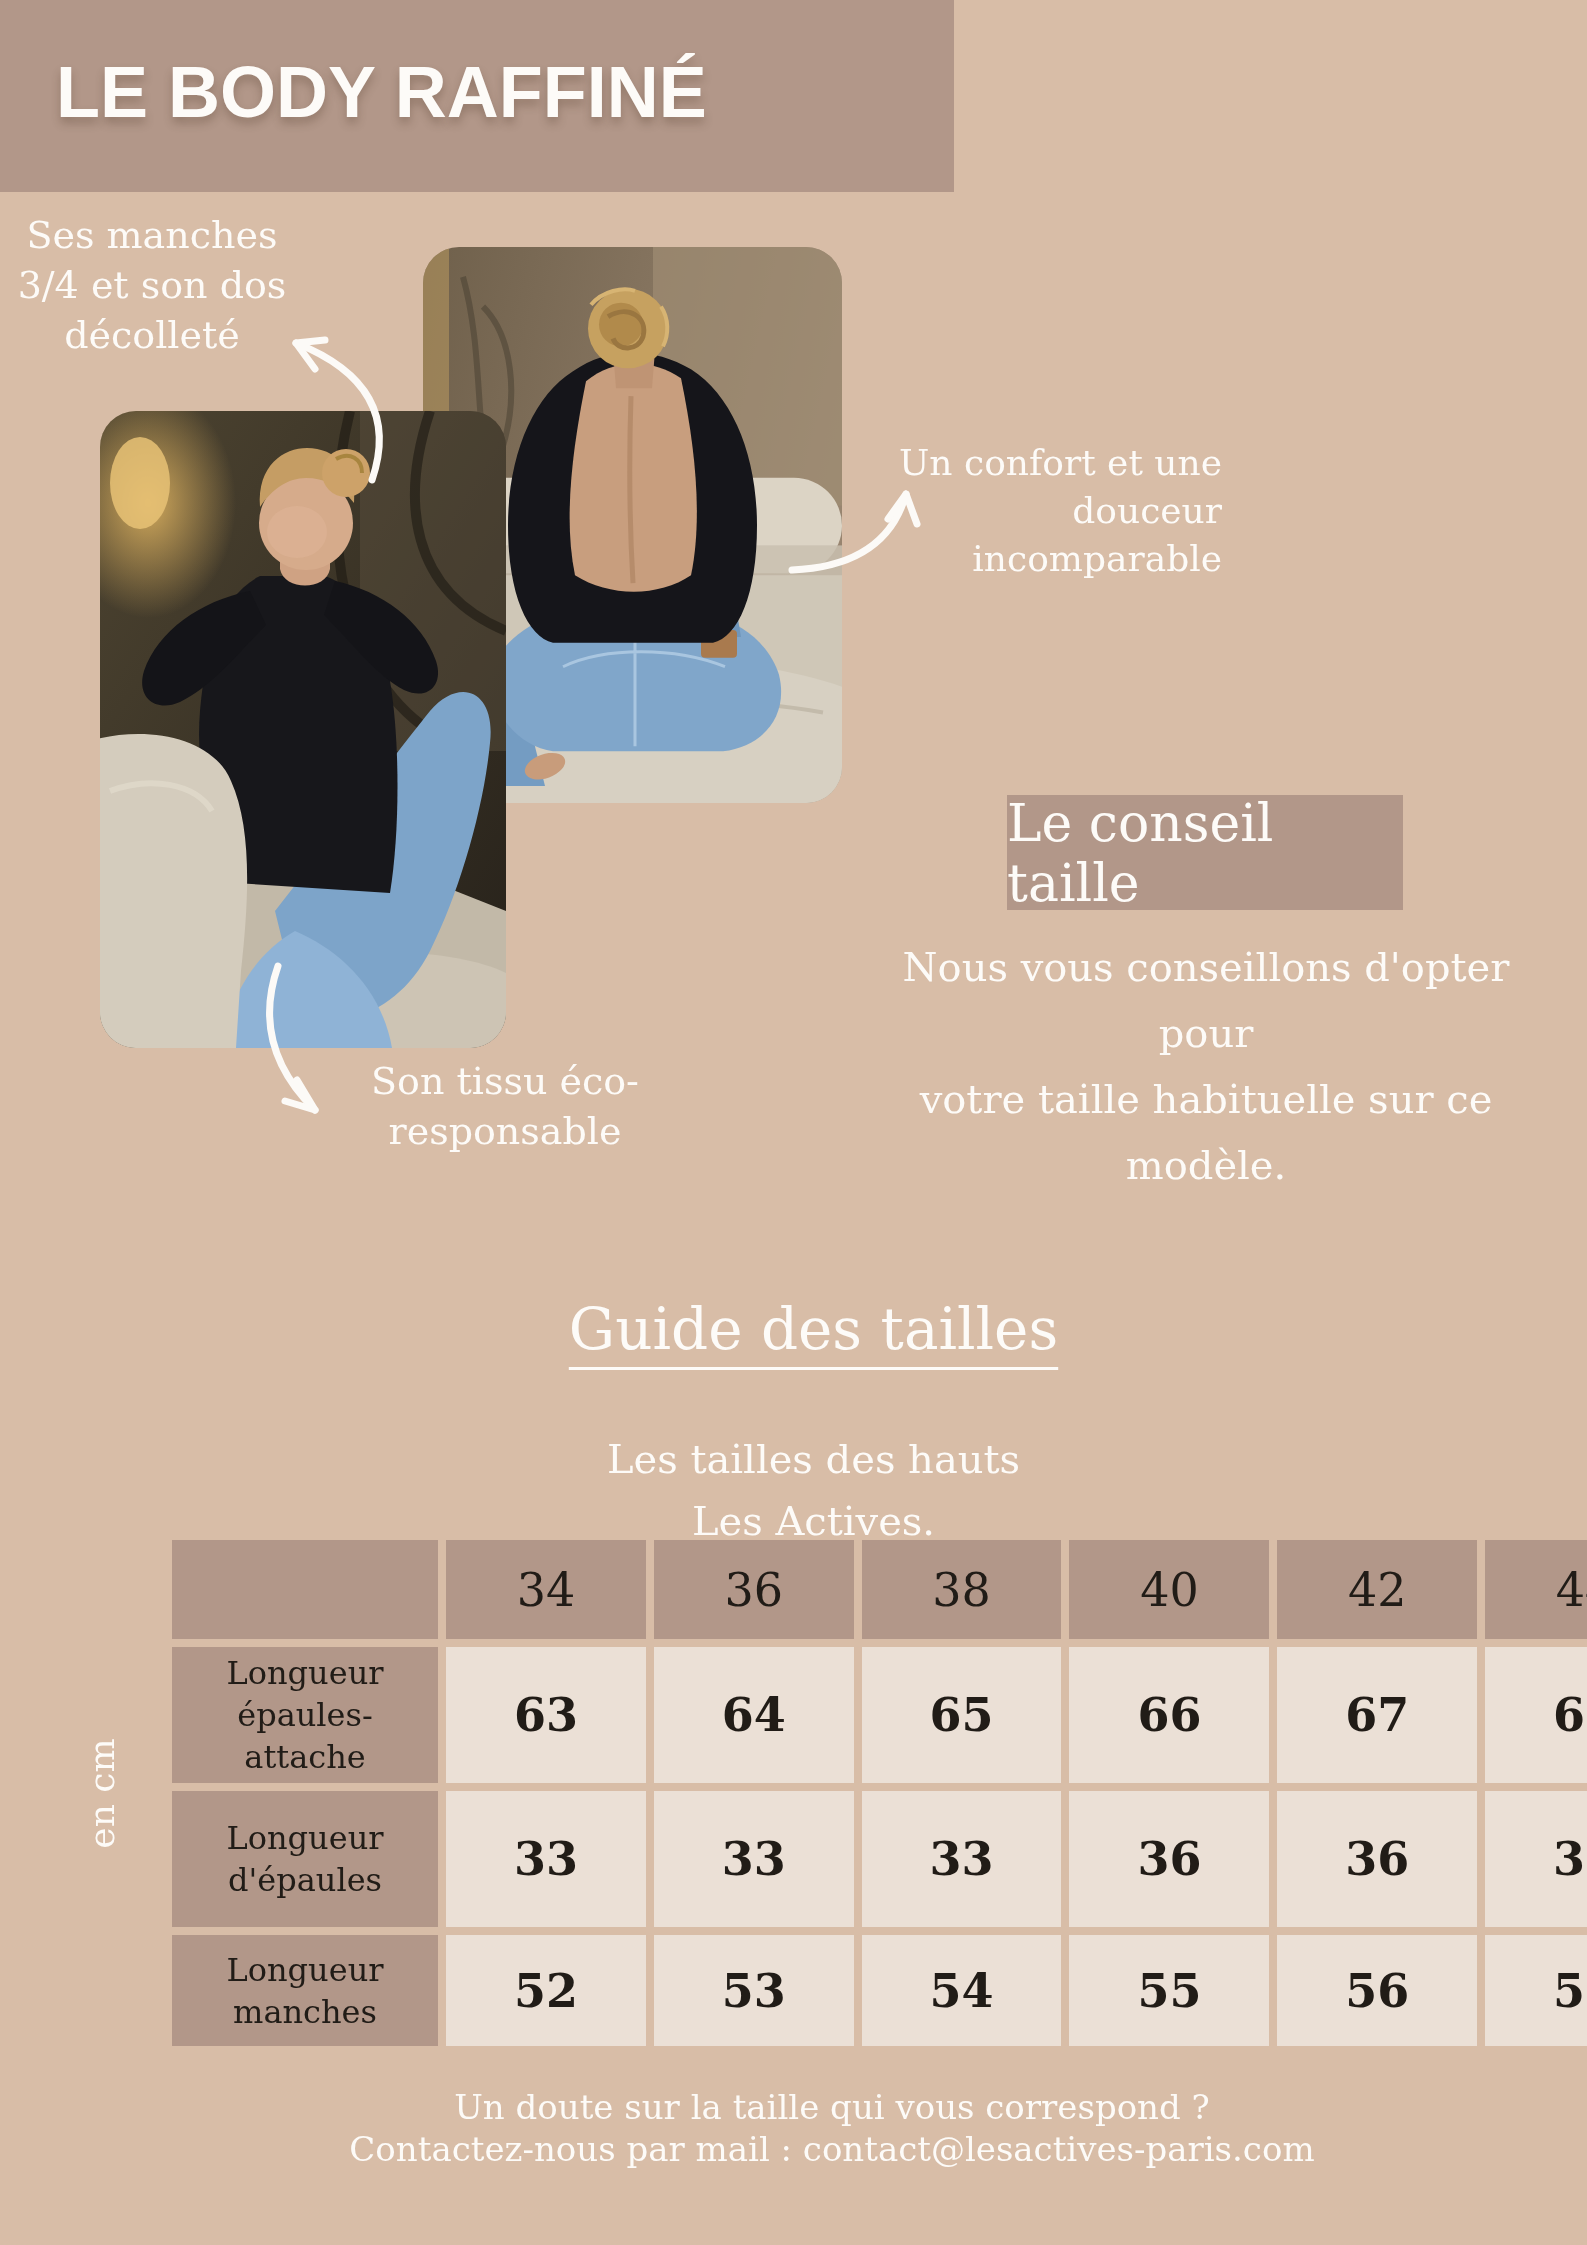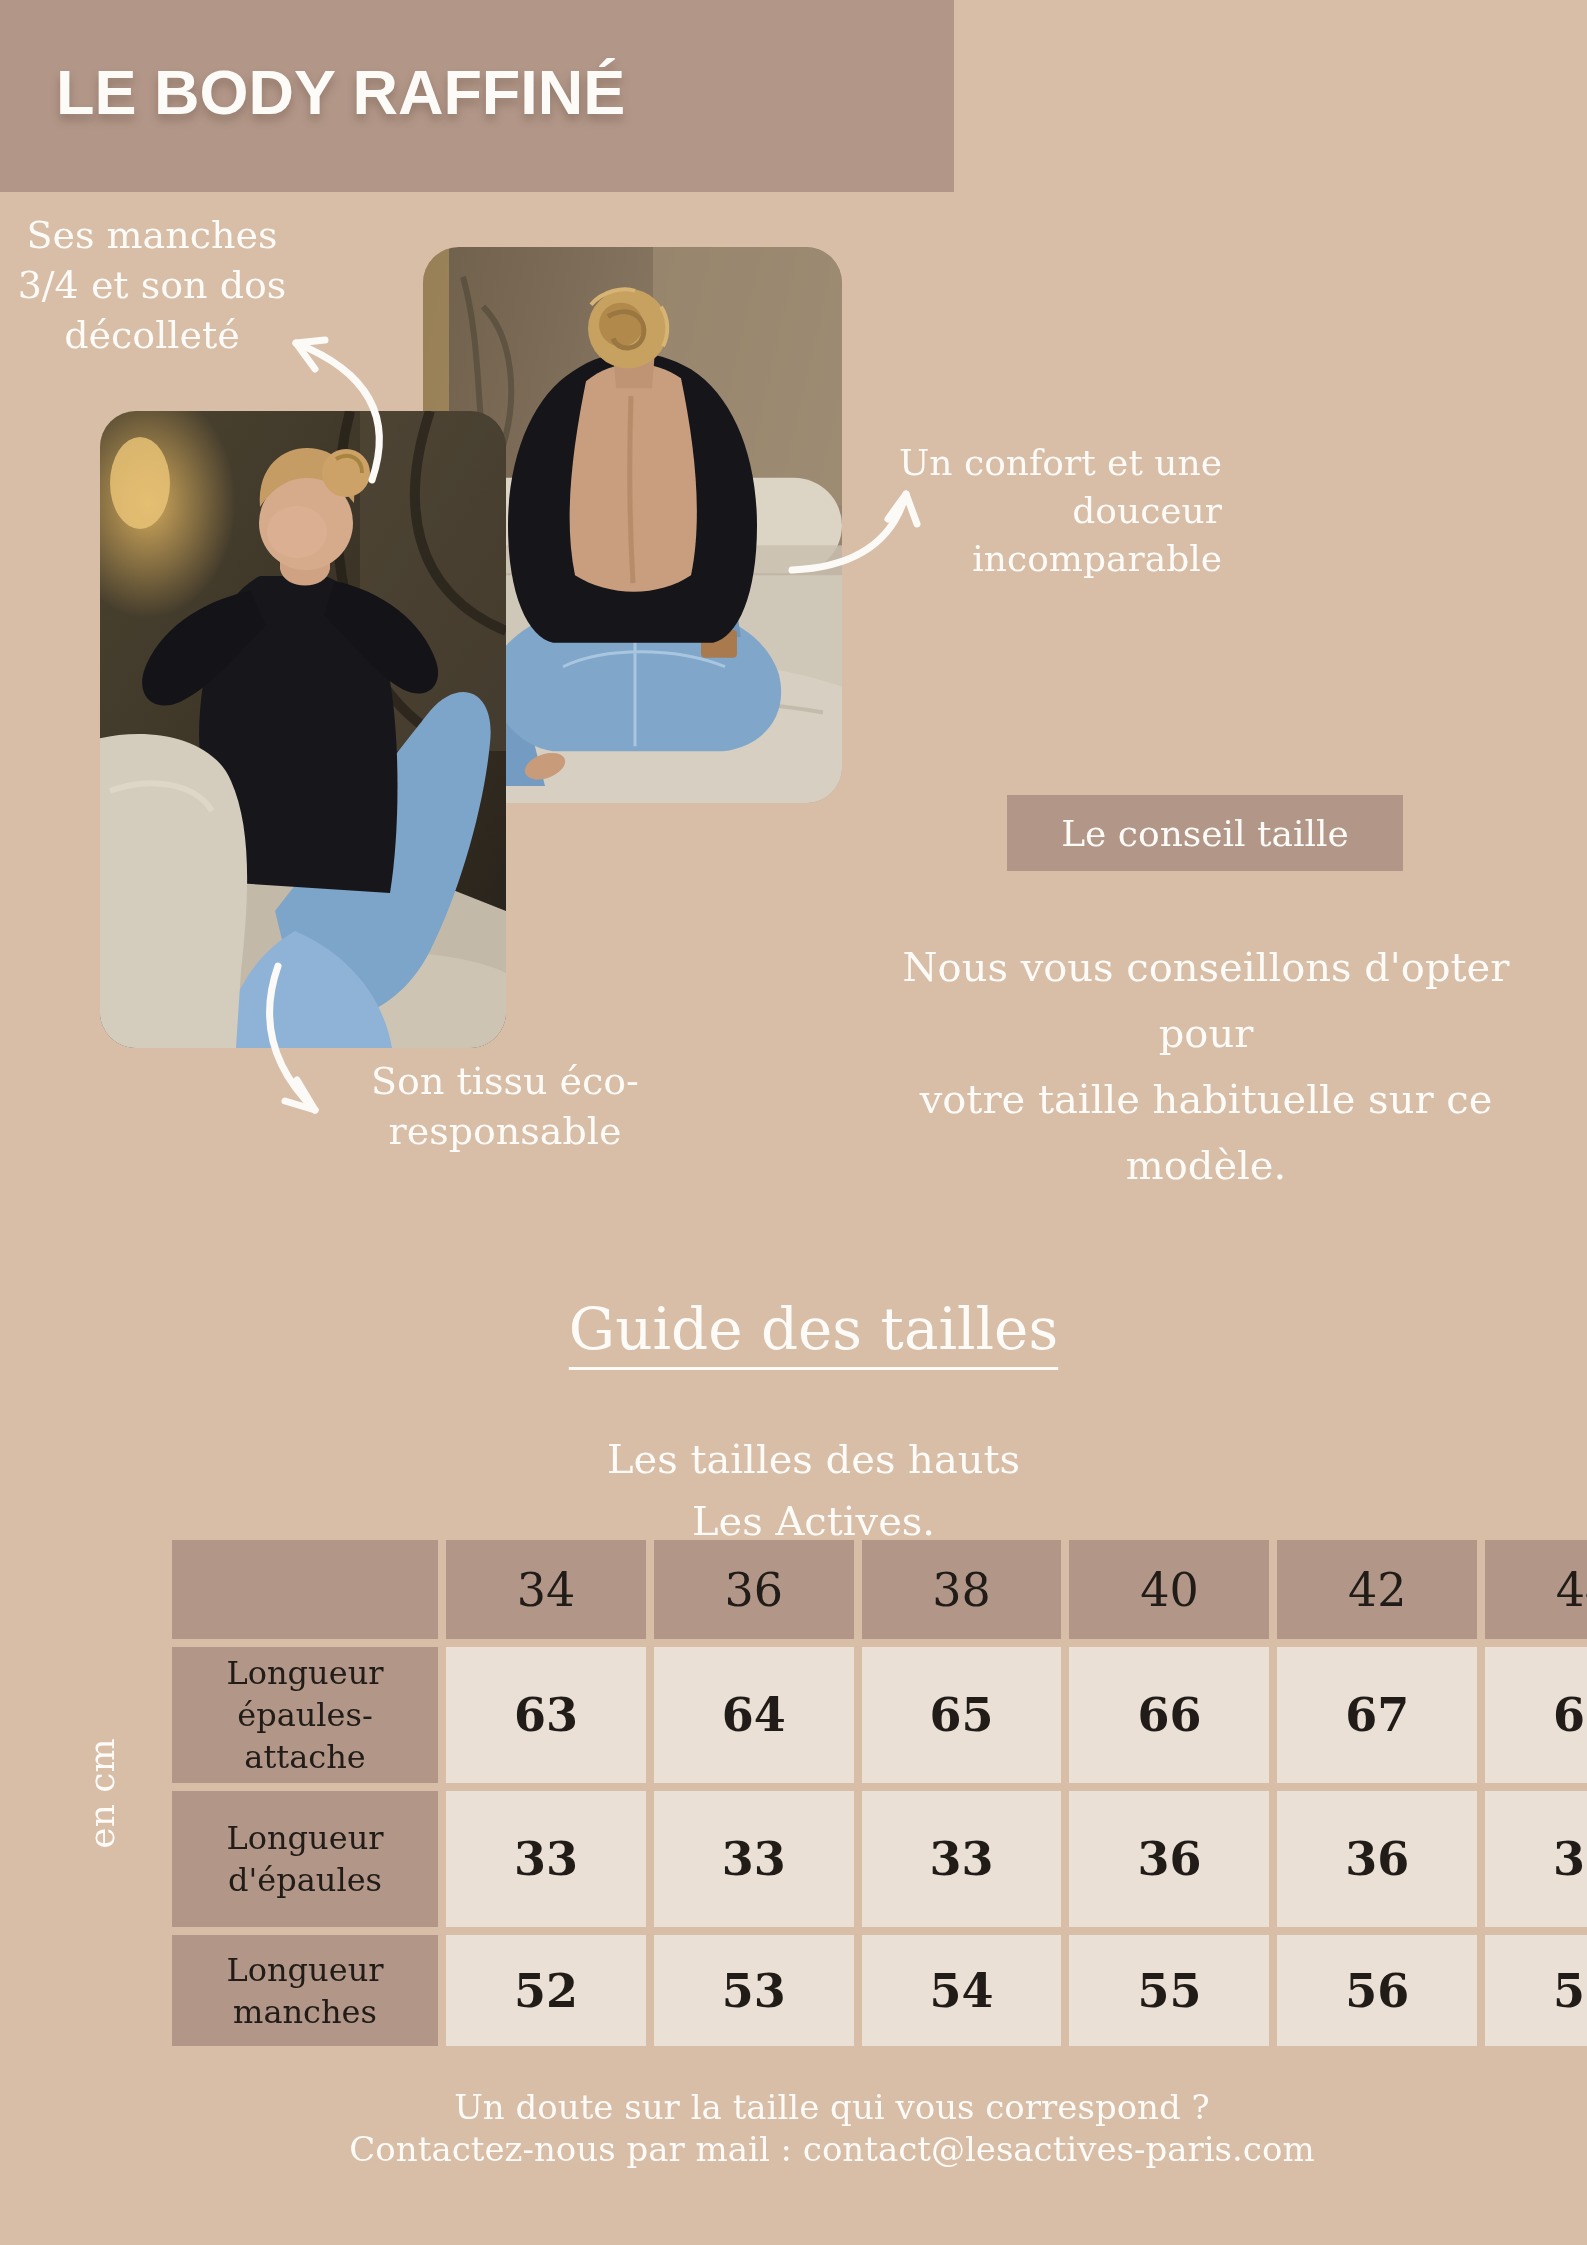--- a/index.html
+++ b/index.html
@@ -20,21 +20,21 @@
   .abs{position:absolute;}
   
   .banner{
     left:0;top:0;width:954px;height:192px;
     background:var(--accent);
     display:flex;align-items:center;
   }
   .banner h1{
     margin:0 0 8px 56px;
     font-family:"Liberation Sans","DejaVu Sans",sans-serif;
-    font-weight:bold;font-size:63px;letter-spacing:0px;
+    font-weight:bold;font-size:72px;letter-spacing:0px;
     color:var(--text_light);
     text-shadow:0 6px 10px rgba(70,45,30,.28);
     white-space:nowrap;
     text-align:center;
   }
   
   .photo{border-radius:36px;overflow:hidden;}
   .photo svg{display:block;width:100%;height:100%;}
   .photo-back{left:423px;top:247px;width:419px;height:556px;z-index:1;}
   .photo-front{left:100px;top:411px;width:406px;height:637px;z-index:2;}
@@ -42,24 +42,24 @@
   .annotation{
     text-align:center;font-size:38px;line-height:50px;
     color:var(--text_light);z-index:5;
   }
   .ann-sleeves{left:2px;top:210px;width:300px;}
   .ann-comfort{left:858px;top:439px;width:364px;font-size:36px;line-height:48px;text-align:right;}
   .ann-fabric{left:355px;top:1056px;width:300px;}
   .arrows{left:0;top:0;width:1587px;height:2245px;z-index:4;pointer-events:none;}
   
   .advice-box{
-    left:1007px;top:795px;width:396px;height:76px;
+    left:1007px;top:795px;width:396px;height:115px;
     background:var(--accent);
     display:flex;align-items:center;justify-content:center;
-    font-size:36px;z-index:3;
+    font-size:52px;z-index:3;
   }
   .advice-text{
     left:875px;top:934px;width:662px;
     text-align:center;font-size:40px;line-height:66px;
   }
   
   .guide-title{
     left:40px;top:1295px;width:1547px;text-align:center;
     font-size:58px;
   }

